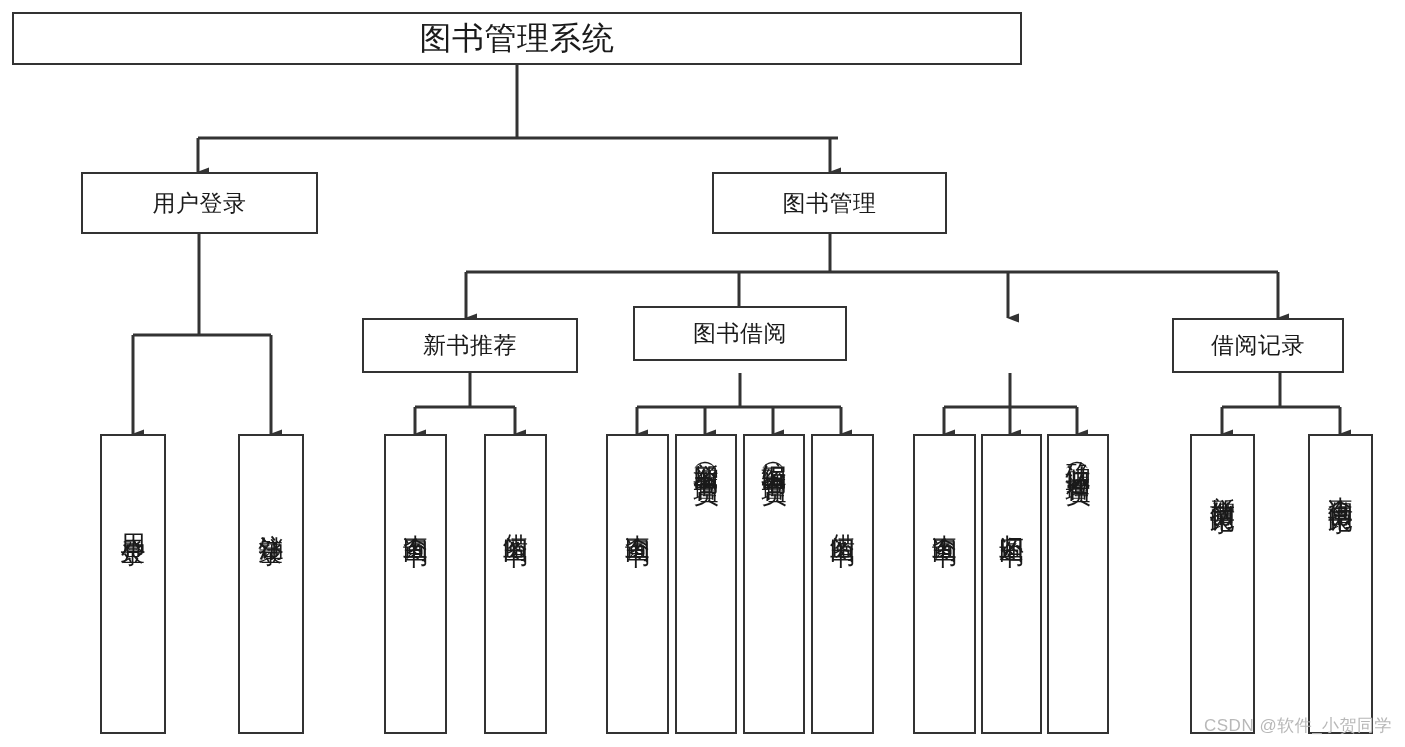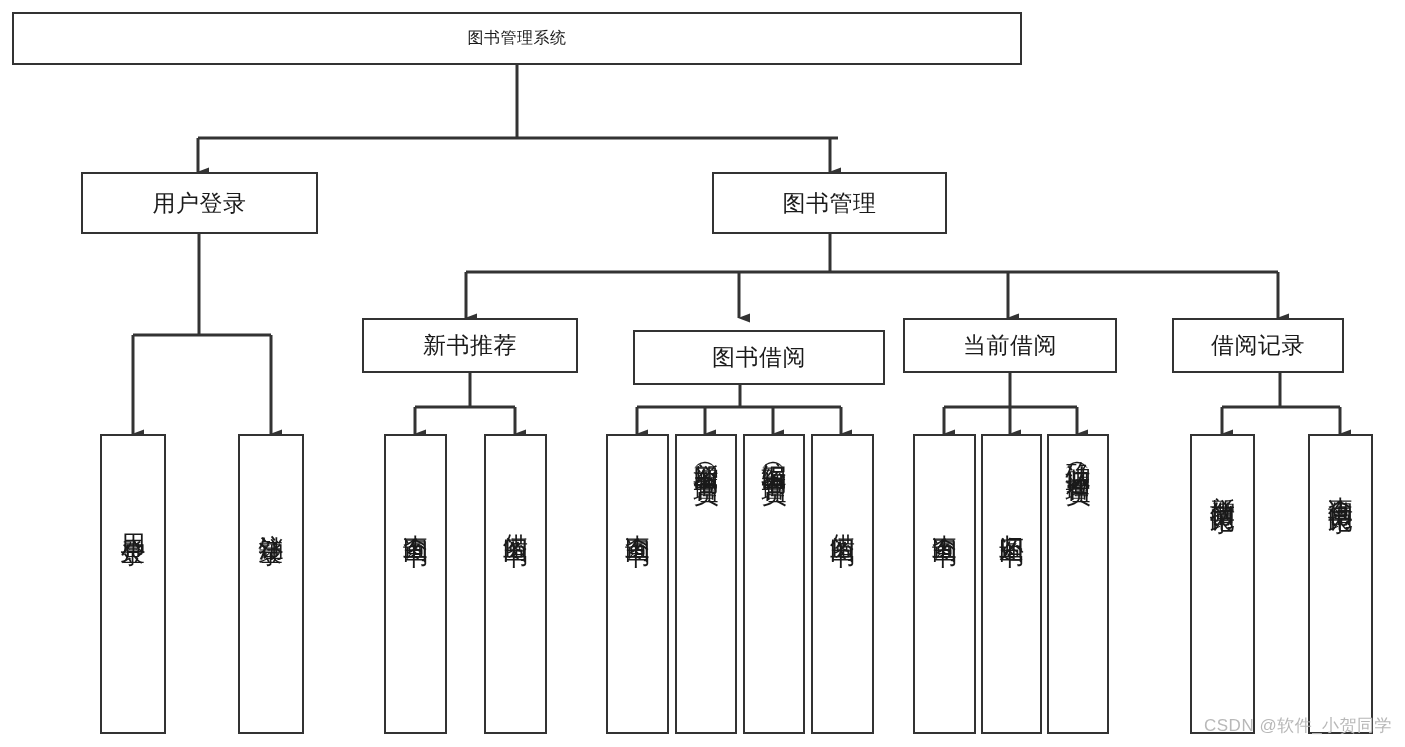--- a/index.html
+++ b/index.html
@@ -39,21 +39,21 @@
     display: block;
     line-height: 1.05;
     letter-spacing: 0.5px;
     white-space: nowrap;
   }
   
   .node.horiz .lbl {
     font-size: 23px;
   }
   .node.root .lbl {
-    font-size: 16px;
+    font-size: 32px;
   }
   
   .node.vert {
     align-items: flex-start;
     justify-content: center;
     padding-top: 0;
   }
   .node.vert .lbl {
     writing-mode: vertical-rl;
     text-orientation: upright;
@@ -135,27 +135,24 @@
   </div>
 
   <div class="node horiz" style="left:362px; top:318px; width:216px; height:55px;">
     <span class="lbl">新书推荐</span>
   </div>
 
   <div class="node horiz" style="left:712px; top:172px; width:235px; height:62px;">
     <span class="lbl">图书管理</span>
   </div>
 
-  <div class="node horiz" style="left:633px; top:330px; width:252px; height:55px;">
+  <div class="node horiz" style="left:633px; top:306px; width:214px; height:55px;">
     <span class="lbl">图书借阅</span>
   </div>
 
-  <div class="node horiz" style="left:903px; top:318px; width:214px; height:55px;">
-    <span class="lbl">当前借阅</span>
-  </div>
 
   <div class="node horiz" style="left:1172px; top:318px; width:172px; height:55px;">
     <span class="lbl">借阅记录</span>
   </div>
 
   <div class="node vert" style="left:100px; top:434px; width:66px; height:300px;">
     <span class="lbl" style="margin-top:78px;">用户登录</span>
   </div>
   <div class="node vert" style="left:238px; top:434px; width:66px; height:300px;">
     <span class="lbl" style="margin-top:78px;">注销登录</span>

